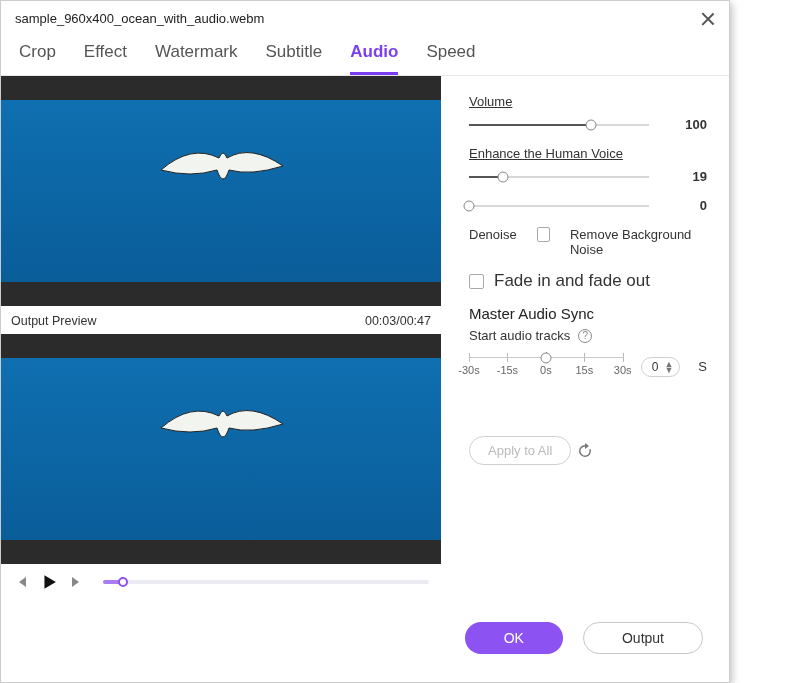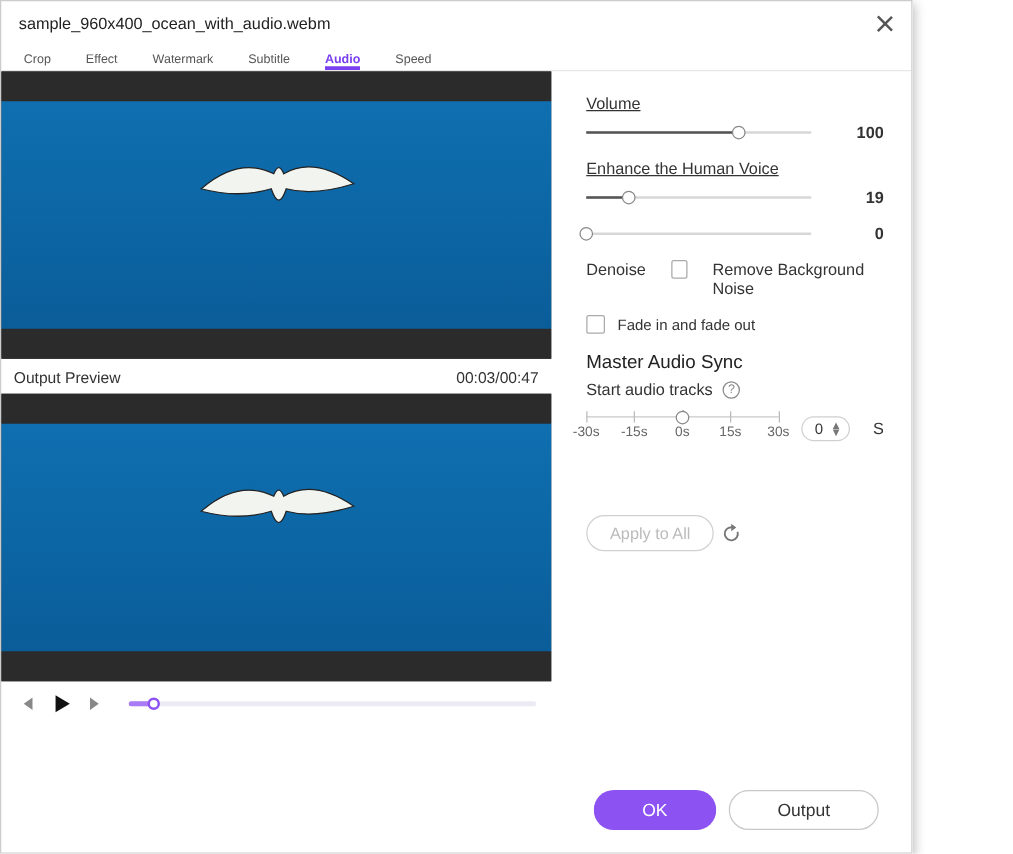--- a/index.html
+++ b/index.html
@@ -6,21 +6,21 @@
   body { width: 810px; height: 683px; background: #fff; color: #333; font-size: 13px; }
   .window { width: 730px; height: 683px; border: 1px solid #ccc; display: flex; flex-direction: column; box-shadow: 2px 3px 8px rgba(0,0,0,0.25); }
   .titlebar { display: flex; align-items: center; justify-content: space-between; padding: 10px 14px 4px 14px; }
   .titlebar .title { font-size: 13px; color: #222; }
   .close-x { width: 14px; height: 14px; position: relative; cursor: pointer; }
   .close-x::before, .close-x::after { content: ""; position: absolute; left: 6px; top: -1px; width: 1.5px; height: 16px; background: #555; }
   .close-x::before { transform: rotate(45deg); }
   .close-x::after { transform: rotate(-45deg); }
 
   .tabs { display: flex; gap: 28px; padding: 12px 18px 0 18px; border-bottom: 1px solid #e6e6e6; }
-  .tab { color: #555; cursor: pointer; font-size: 10px; }
+  .tab { padding-bottom: 10px; color: #555; cursor: pointer; font-size: 17px; }
   .tab.active { color: #7a3ff0; border-bottom: 3px solid #7a3ff0; font-weight: 600; }
 
   .body { flex: 1; display: flex; overflow: hidden; }
   .left { width: 440px; display: flex; flex-direction: column; }
   .right { flex: 1; padding: 18px 22px 10px 28px; }
 
   .vid-wrap { background: #2b2b2b; height: 230px; display: flex; flex-direction: column; }
   .vid-frame { flex: 1; background: linear-gradient(#0f6fb0,#0a5d99); position: relative; }
   .bird { position: absolute; left: 50%; top: 36%; transform: translate(-50%,-50%); }
   .bird svg { display: block; }
@@ -36,21 +36,21 @@
   .prog .thumb { position: absolute; left: 6%; top: 50%; transform: translate(-50%,-50%); width: 10px; height: 10px; border-radius: 50%; background: #fff; border: 2px solid #8c52f2; }
 
   .r-row { margin-bottom: 14px; }
   .r-label { font-size: 13px; color: #333; margin-bottom: 8px; display:block;text-decoration:underline;}
   .slider { display: flex; align-items: center; gap: 18px; font-weight: bold; }
   .track { flex: 1; position: relative; height: 2px; background: #d7d7d7; }
   .track .fill { position: absolute; left: 0; top: 0; height: 2px; background: #555; }
   .track .knob { position: absolute; top: 50%; transform: translate(-50%,-50%); width: 11px; height: 11px; border-radius: 50%; background: #fff; border: 1.5px solid #888; }
   .valbox { width: 40px; text-align: right; color: #333; font-size: 13px; }
 
-  .chkrow { display: flex; align-items: center; gap: 10px; margin-bottom: 14px; font-size: 12px; color:#333;}
+  .chkrow { display: flex; align-items: center; gap: 10px; margin-bottom: 14px; font-size: 17px; color:#333;}
   .chk { width: 15px; height: 15px; border: 1px solid #aaa; border-radius: 2px; background:#fff; cursor:pointer;}
   .denoise-row { display:flex; align-items:flex-start; gap: 20px; margin-bottom:14px;}
 
   .mas-title { font-size: 15px; color: #222; margin: 8px 0 6px 0; }
   .mas-sub { font-size: 13px; color: #333; display:flex; align-items:center; gap:8px; margin-bottom:10px;}
   .help-circ { width:14px; height:14px; border:1.2px solid #888; border-radius:50%; display:flex; align-items:center; justify-content:center; font-size:10px; color:#888;}
 
   .sync-line { display:flex; align-items:center; gap:18px;text-align:center; }
   .sync-track { flex:1; position:relative; height:1px; background:#c9c9c9; margin-top:4px; }
   .tick { position:absolute; top:-4px; width:1px; height:9px; background:#bbb; }
@@ -59,21 +59,21 @@
   .sync-labels { position:relative; height:16px; margin-top:6px; font-size:11px; color:#666;}
   .sync-labels span { position:absolute; transform:translateX(-50%);}
   .num-in { display:flex; align-items:center; border:1px solid #d0d0d0; border-radius:14px; padding:2px 6px 2px 10px; gap:6px; font-size:12px;}
   .spinner { display:flex; flex-direction:column; line-height:6px; font-size:9px; color:#777;}
   .unit { font-size:13px; color:#333; }
 
   .apply-row { display:flex; align-items:center; gap:6px; margin-top:56px;}
   .apply-btn { border:1px solid #d0d0d0; color:#bbb; background:#fff; border-radius:16px; padding:6px 18px; font-size:13px; cursor:pointer;}
   .reset-ic { width:16px; height:16px; cursor:pointer; color:#777;}
 
-  .footer { display:flex; justify-content:flex-end; gap:10px; padding:14px 26px 18px; }
+  .footer { display:flex; justify-content:flex-end; gap:20px; padding:14px 26px 28px; }
   .btn { border-radius:18px; padding:7px 38px; font-size:14px; cursor:pointer; border:1px solid transparent;}
   .btn.ok { background:#8c52f2; color:#fff; }
   .btn.cancel { background:#fff; color:#333; border-color:#c8c8c8; }
 </style>
 </head>
 <body>
 
 <div class="window">
   <div class="titlebar">
     <div class="title">sample_960x400_ocean_with_audio.webm</div>

